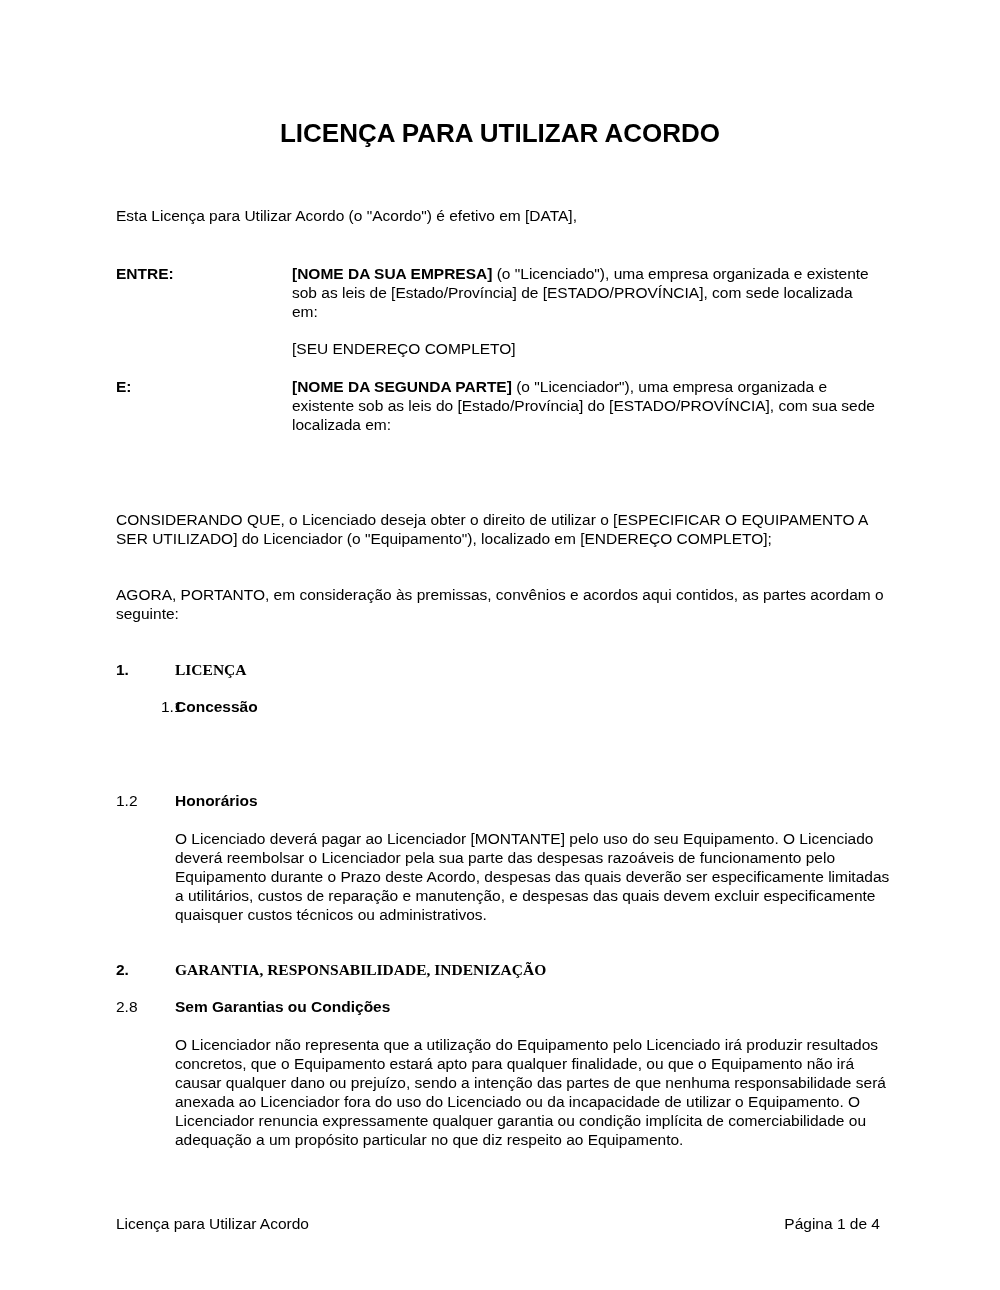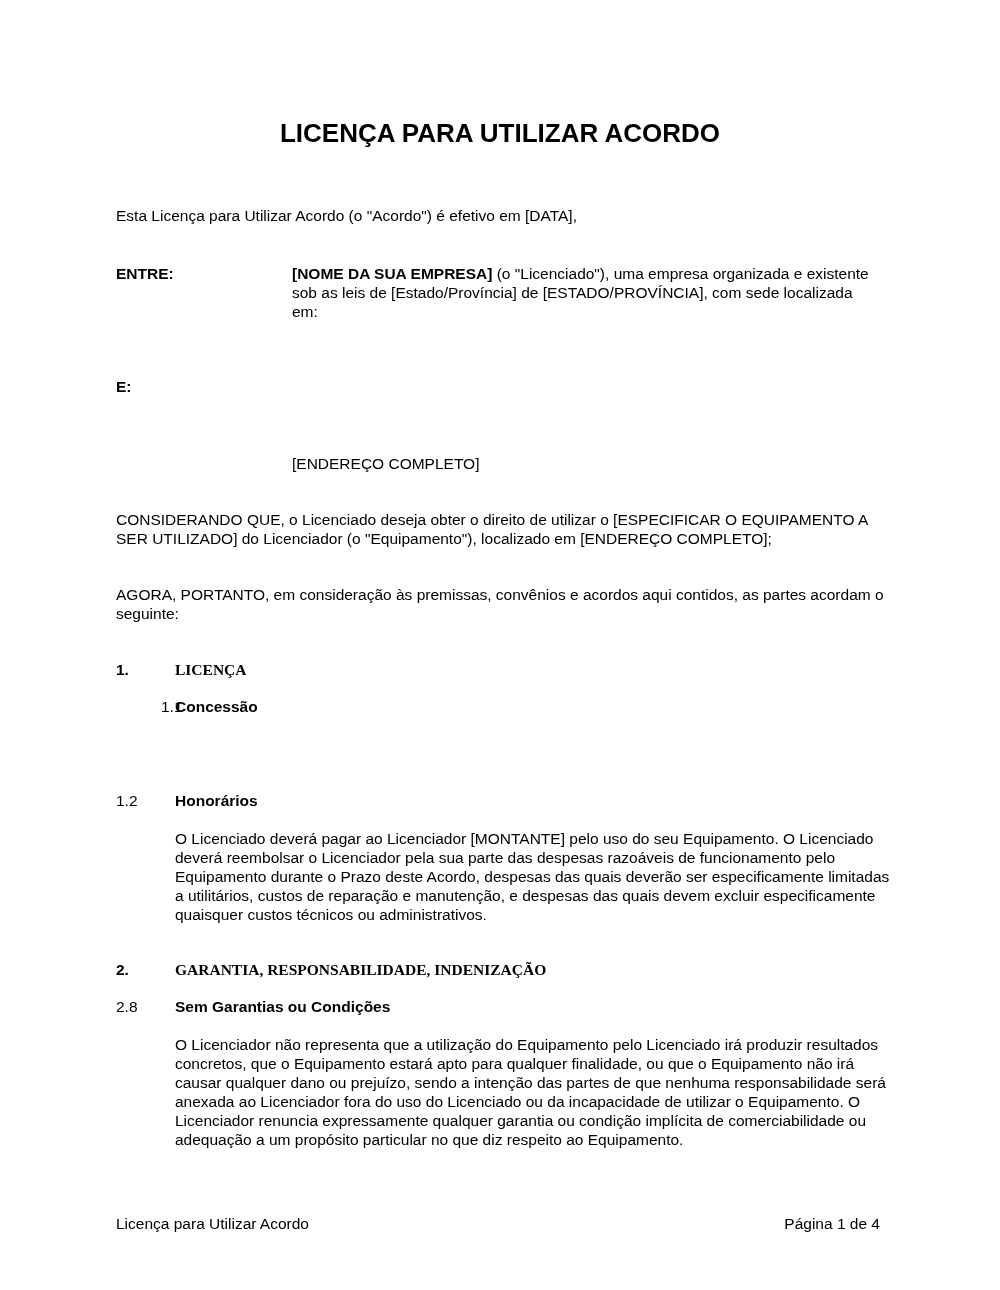--- a/index.html
+++ b/index.html
@@ -32,23 +32,26 @@
 <div class="page">
 
   <div class="title">LICENÇA PARA UTILIZAR ACORDO</div>
 
   <div class="abs intro">Esta Licença para Utilizar Acordo (o "Acordo") é efetivo em [DATA],</div>
 
   <div class="abs party-label" style="top:264px;">ENTRE:</div>
   <div class="abs party-text" style="top:264px;">
     <span class="b">[NOME DA SUA EMPRESA]</span><span> (o "Licenciado"), uma empresa organizada e existente sob as leis de [Estado/Província] de [ESTADO/PROVÍNCIA], com sede localizada em:</span>
   </div>
+  <div class="abs party-text" style="top:339px;">[SEU ENDEREÇO COMPLETO]</div>
 
   <div class="abs party-label" style="top:377px;">E:</div>
-  <div class="abs party-text" style="top:454px;">[ENDEREÇO COMPLETO]</div>
+  <div class="abs party-text" style="top:377px;">
+    <span class="b">[NOME DA SEGUNDA PARTE]</span><span> (o "Licenciador"), uma empresa organizada e existente sob as leis do [Estado/Província] do [ESTADO/PROVÍNCIA], com sua sede localizada em:</span>
+  </div>
 
   <div class="abs para" style="top:510px;">CONSIDERANDO QUE, o Licenciado deseja obter o direito de utilizar o [ESPECIFICAR O EQUIPAMENTO A SER UTILIZADO] do Licenciador (o "Equipamento"), localizado em [ENDEREÇO COMPLETO];</div>
   <div class="abs para" style="top:585px;">AGORA, PORTANTO, em consideração às premissas, convênios e acordos aqui contidos, as partes acordam o seguinte:</div>
 
   <div class="abs sec-num" style="top:660px;">1.</div>
   <div class="abs sec-title" style="top:660px;">LICENÇA</div>
 
   <div class="abs sub-num" style="top:697px;margin-left:45px;">1.1</div>
   <div class="abs sub-title" style="top:697px;">Concessão</div>
 

